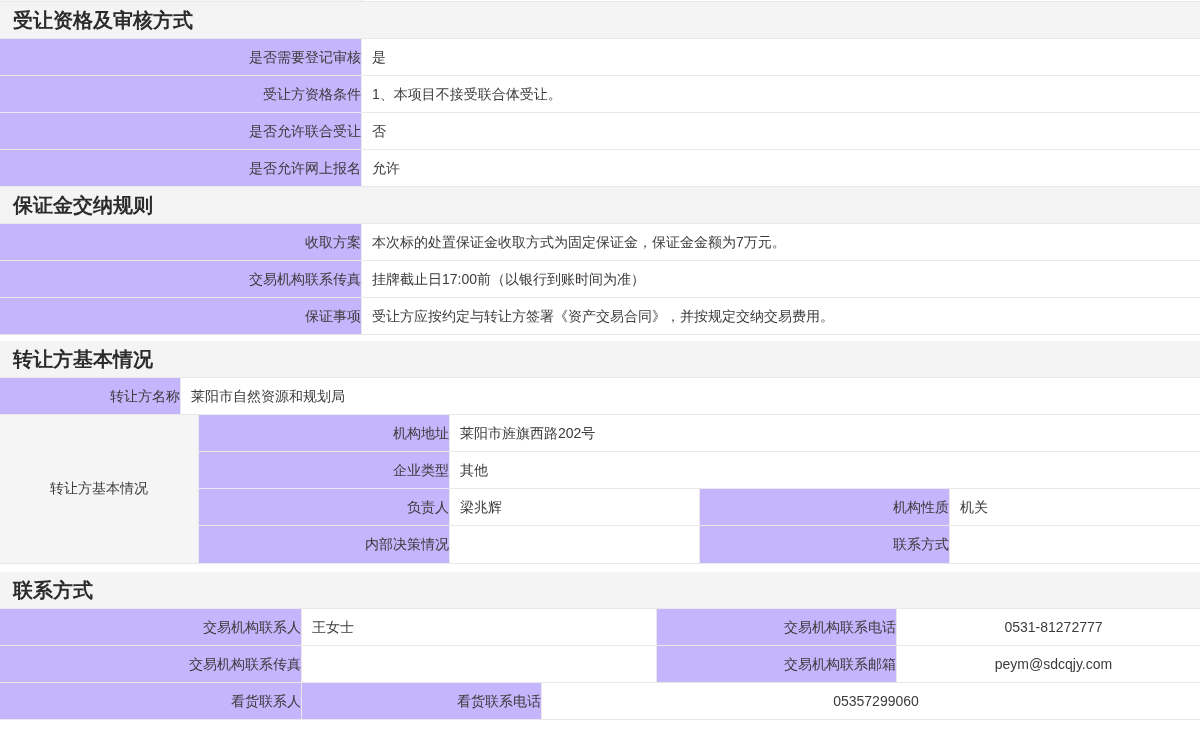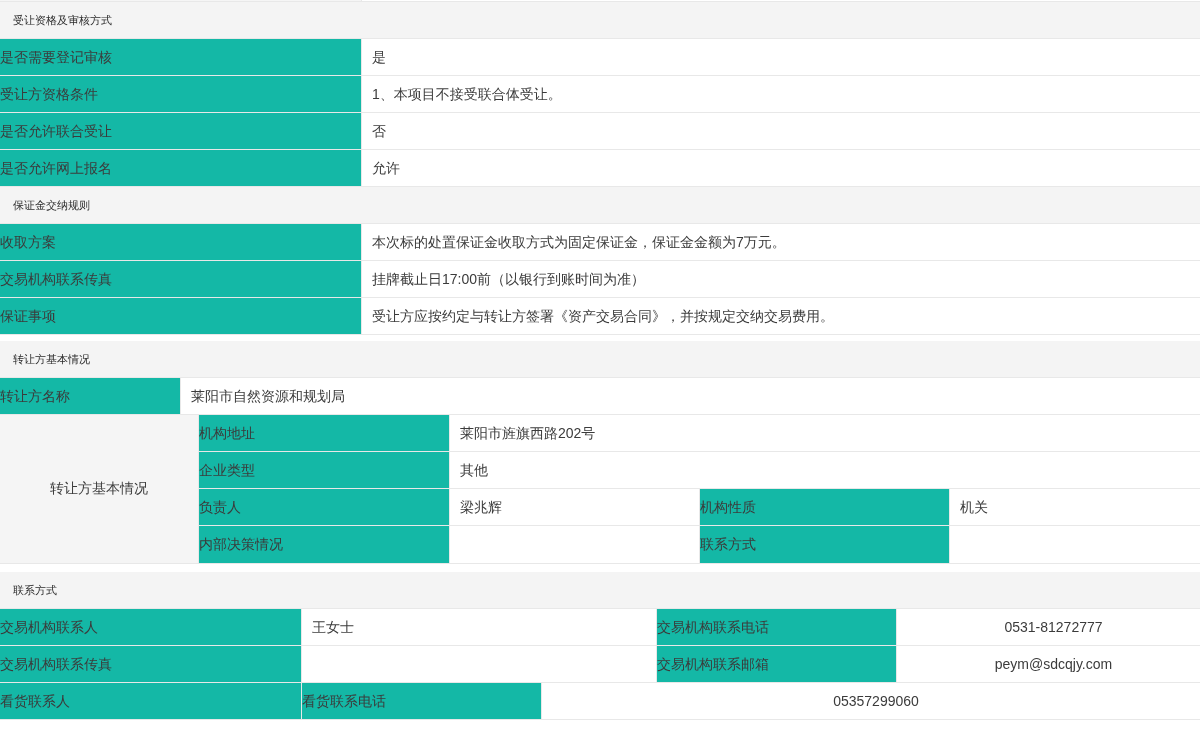--- a/index.html
+++ b/index.html
@@ -7,27 +7,27 @@
   body { font-family:"Liberation Sans","DejaVu Sans",sans-serif; font-size:14px; color:#3b3b3b; }
   .page { width:1200px; }
 
   
   .strip { display:flex; height:2px; border-bottom:1px solid #e8e8e8; }
   .strip .l { width:362px; background:#f5f5f5; border-right:1px solid #e8e8e8; }
   .strip .r { flex:1; background:#fff; }
 
   .section-header {
     height:37px; line-height:37px; background:#f4f4f4;
-    border-bottom:1px solid #e8e8e8; font-weight:normal; font-size:11px;
+    border-bottom:1px solid #e8e8e8; font-weight:bold; font-size:20px;
     color:#2b2b2b; padding-left:13px;
   }
 
   .row { display:flex; height:37px; line-height:36px; border-bottom:1px solid #e8e8e8; background:#fff; }
   .cell-label {
-    background:#14b8a6; text-align:left; border-right:1px solid #e8e8e8;
+    background:#c4b5fd; text-align:right; border-right:1px solid #e8e8e8;
     flex-shrink:0; overflow:hidden; white-space:nowrap;
   }
   .cell-value { background:#fff; padding-left:10px; overflow:hidden; white-space:nowrap; }
 
   
   .tA .cell-label { width:362px; }
   .tA .cell-value { flex:1; }
 
   
   .tB { margin-top:6px; }

